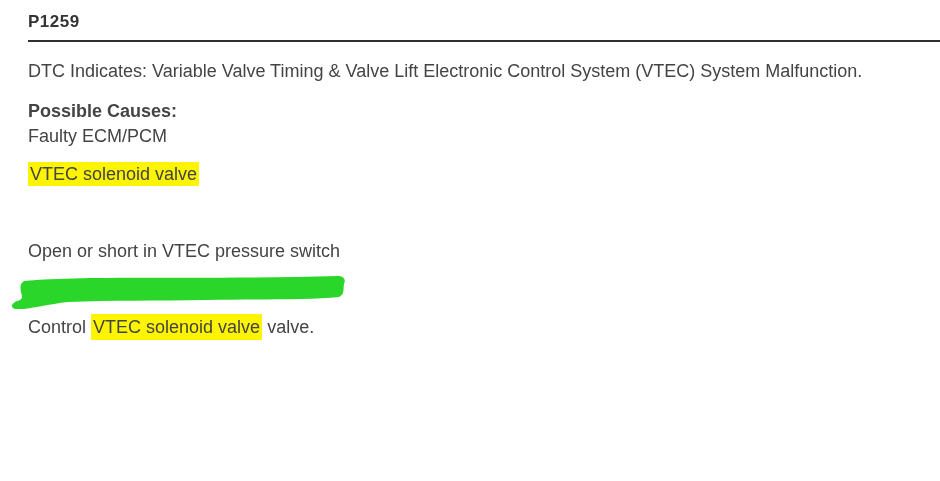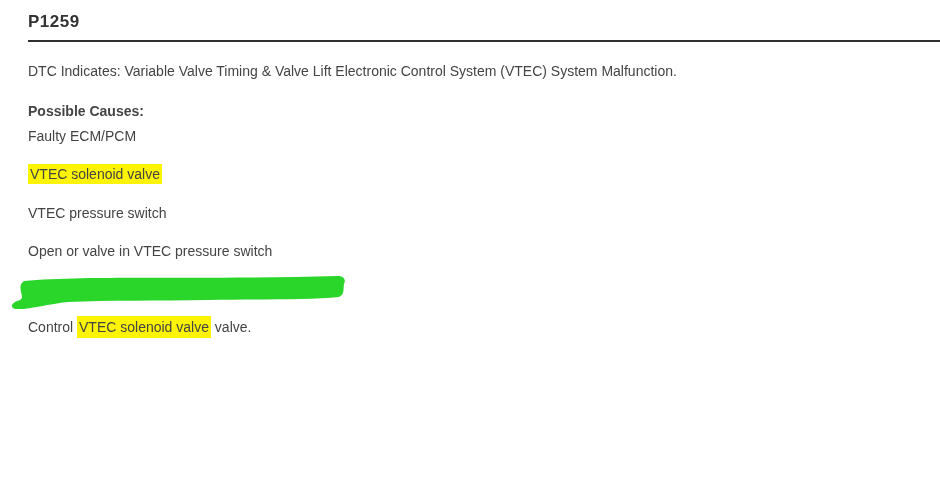--- a/index.html
+++ b/index.html
@@ -32,21 +32,21 @@
     top: 40px;
     left: 28px;
     right: 0;
     height: 2px;
     background: #2f2f2f;
   }
   .line {
     position: absolute;
     left: 28px;
     margin: 0;
-    font-size: 14px;
+    font-size: 18px;
     line-height: 19px;
     white-space: nowrap;
     color: #444444;
   }
   .bold { font-weight: bold; }
   .dtc-line        { top: 62px;  }
   .possible-causes { top: 102px; }
   .cause-faulty    { top: 127px; }
   .cause-solenoid  { top: 165px; }
   .cause-pressure  { top: 204px; }
@@ -100,23 +100,22 @@
   <div class="rule"></div>
 
   <p class="line dtc-line">DTC Indicates: Variable Valve Timing &amp; Valve Lift Electronic Control System (VTEC) System Malfunction.</p>
 
   <p class="line bold possible-causes">Possible Causes:</p>
 
   <p class="line cause-faulty">Faulty ECM/PCM</p>
 
   <p class="line cause-solenoid"><mark class="hl">VTEC solenoid valve</mark></p>
 
-  <p class="line cause-pressure">VTEC pressure switch</p>
 
-  <p class="line cause-open-pressure">Open or valve in VTEC pressure switch</p>
+  <p class="line cause-open-pressure">Open or short in VTEC pressure switch</p>
 
 
   <svg class="green-stroke" viewBox="0 0 345 42" xmlns="http://www.w3.org/2000/svg" aria-hidden="true">
     <path d="M16,10
              C80,4 200,9 330,5
              C336,5 338,9 336,13
              C335,18 337,23 331,26
              C300,29 250,28 200,29
              C150,30 100,29 60,31
              C40,33 20,39 8,38

